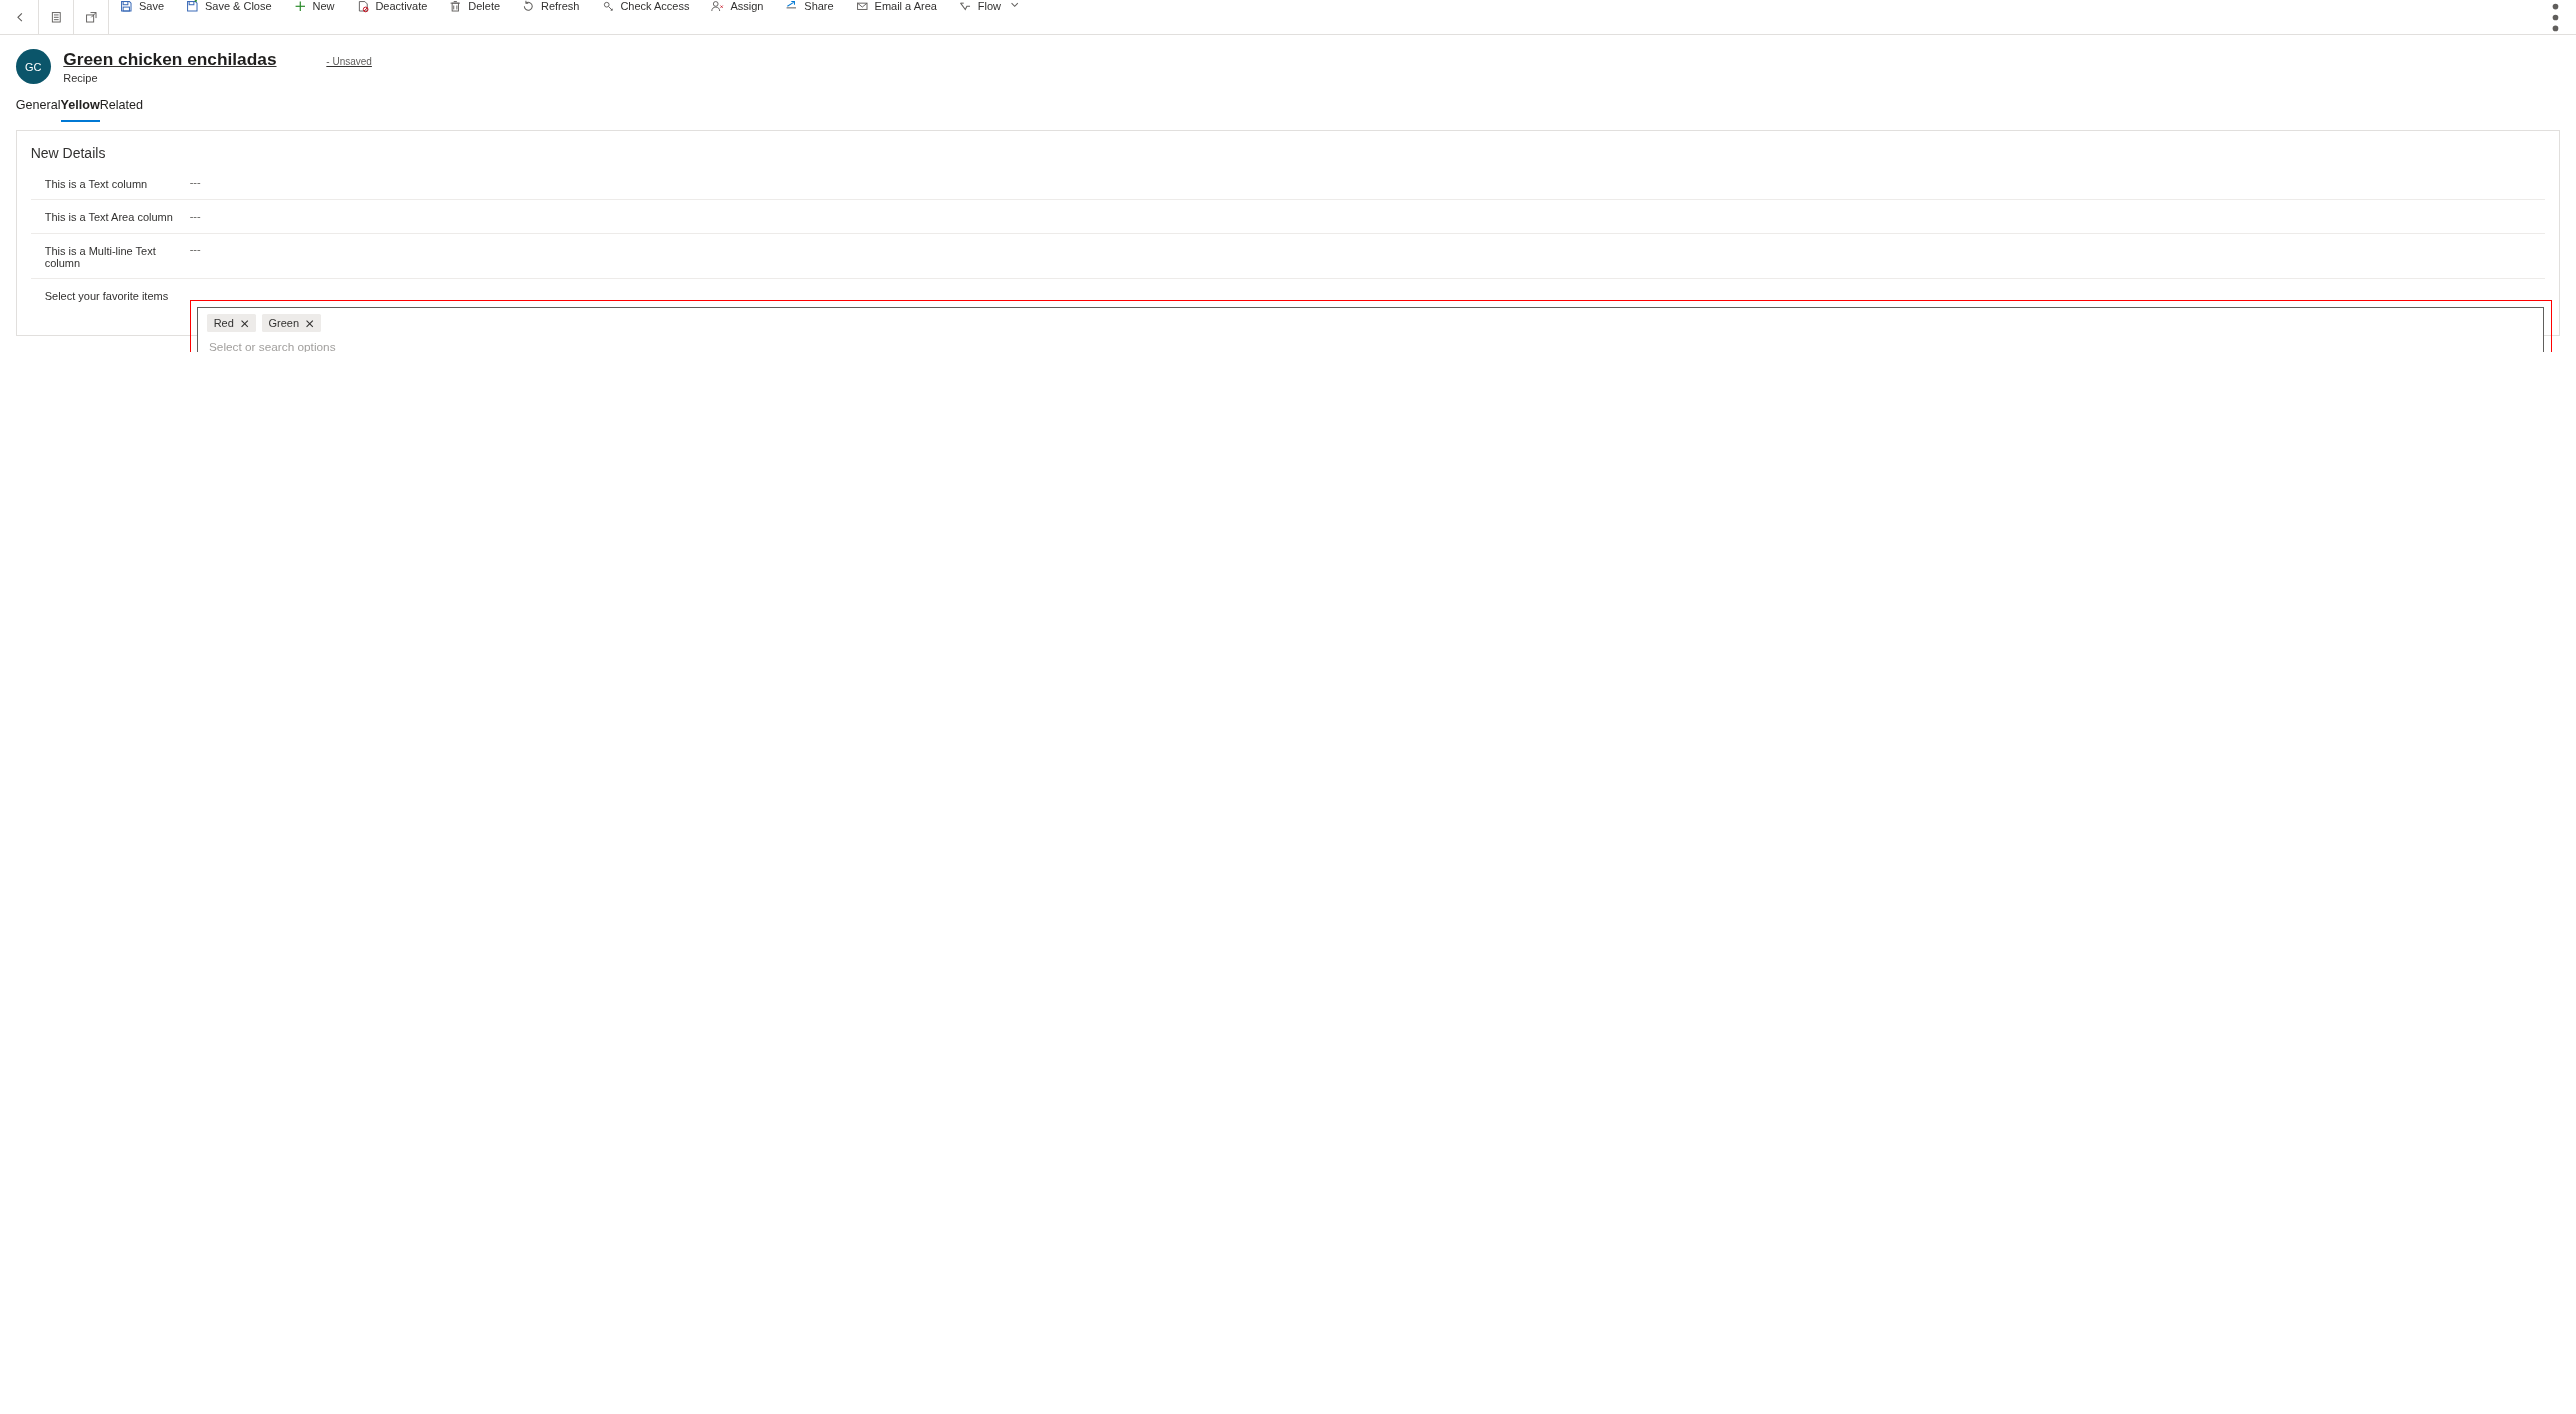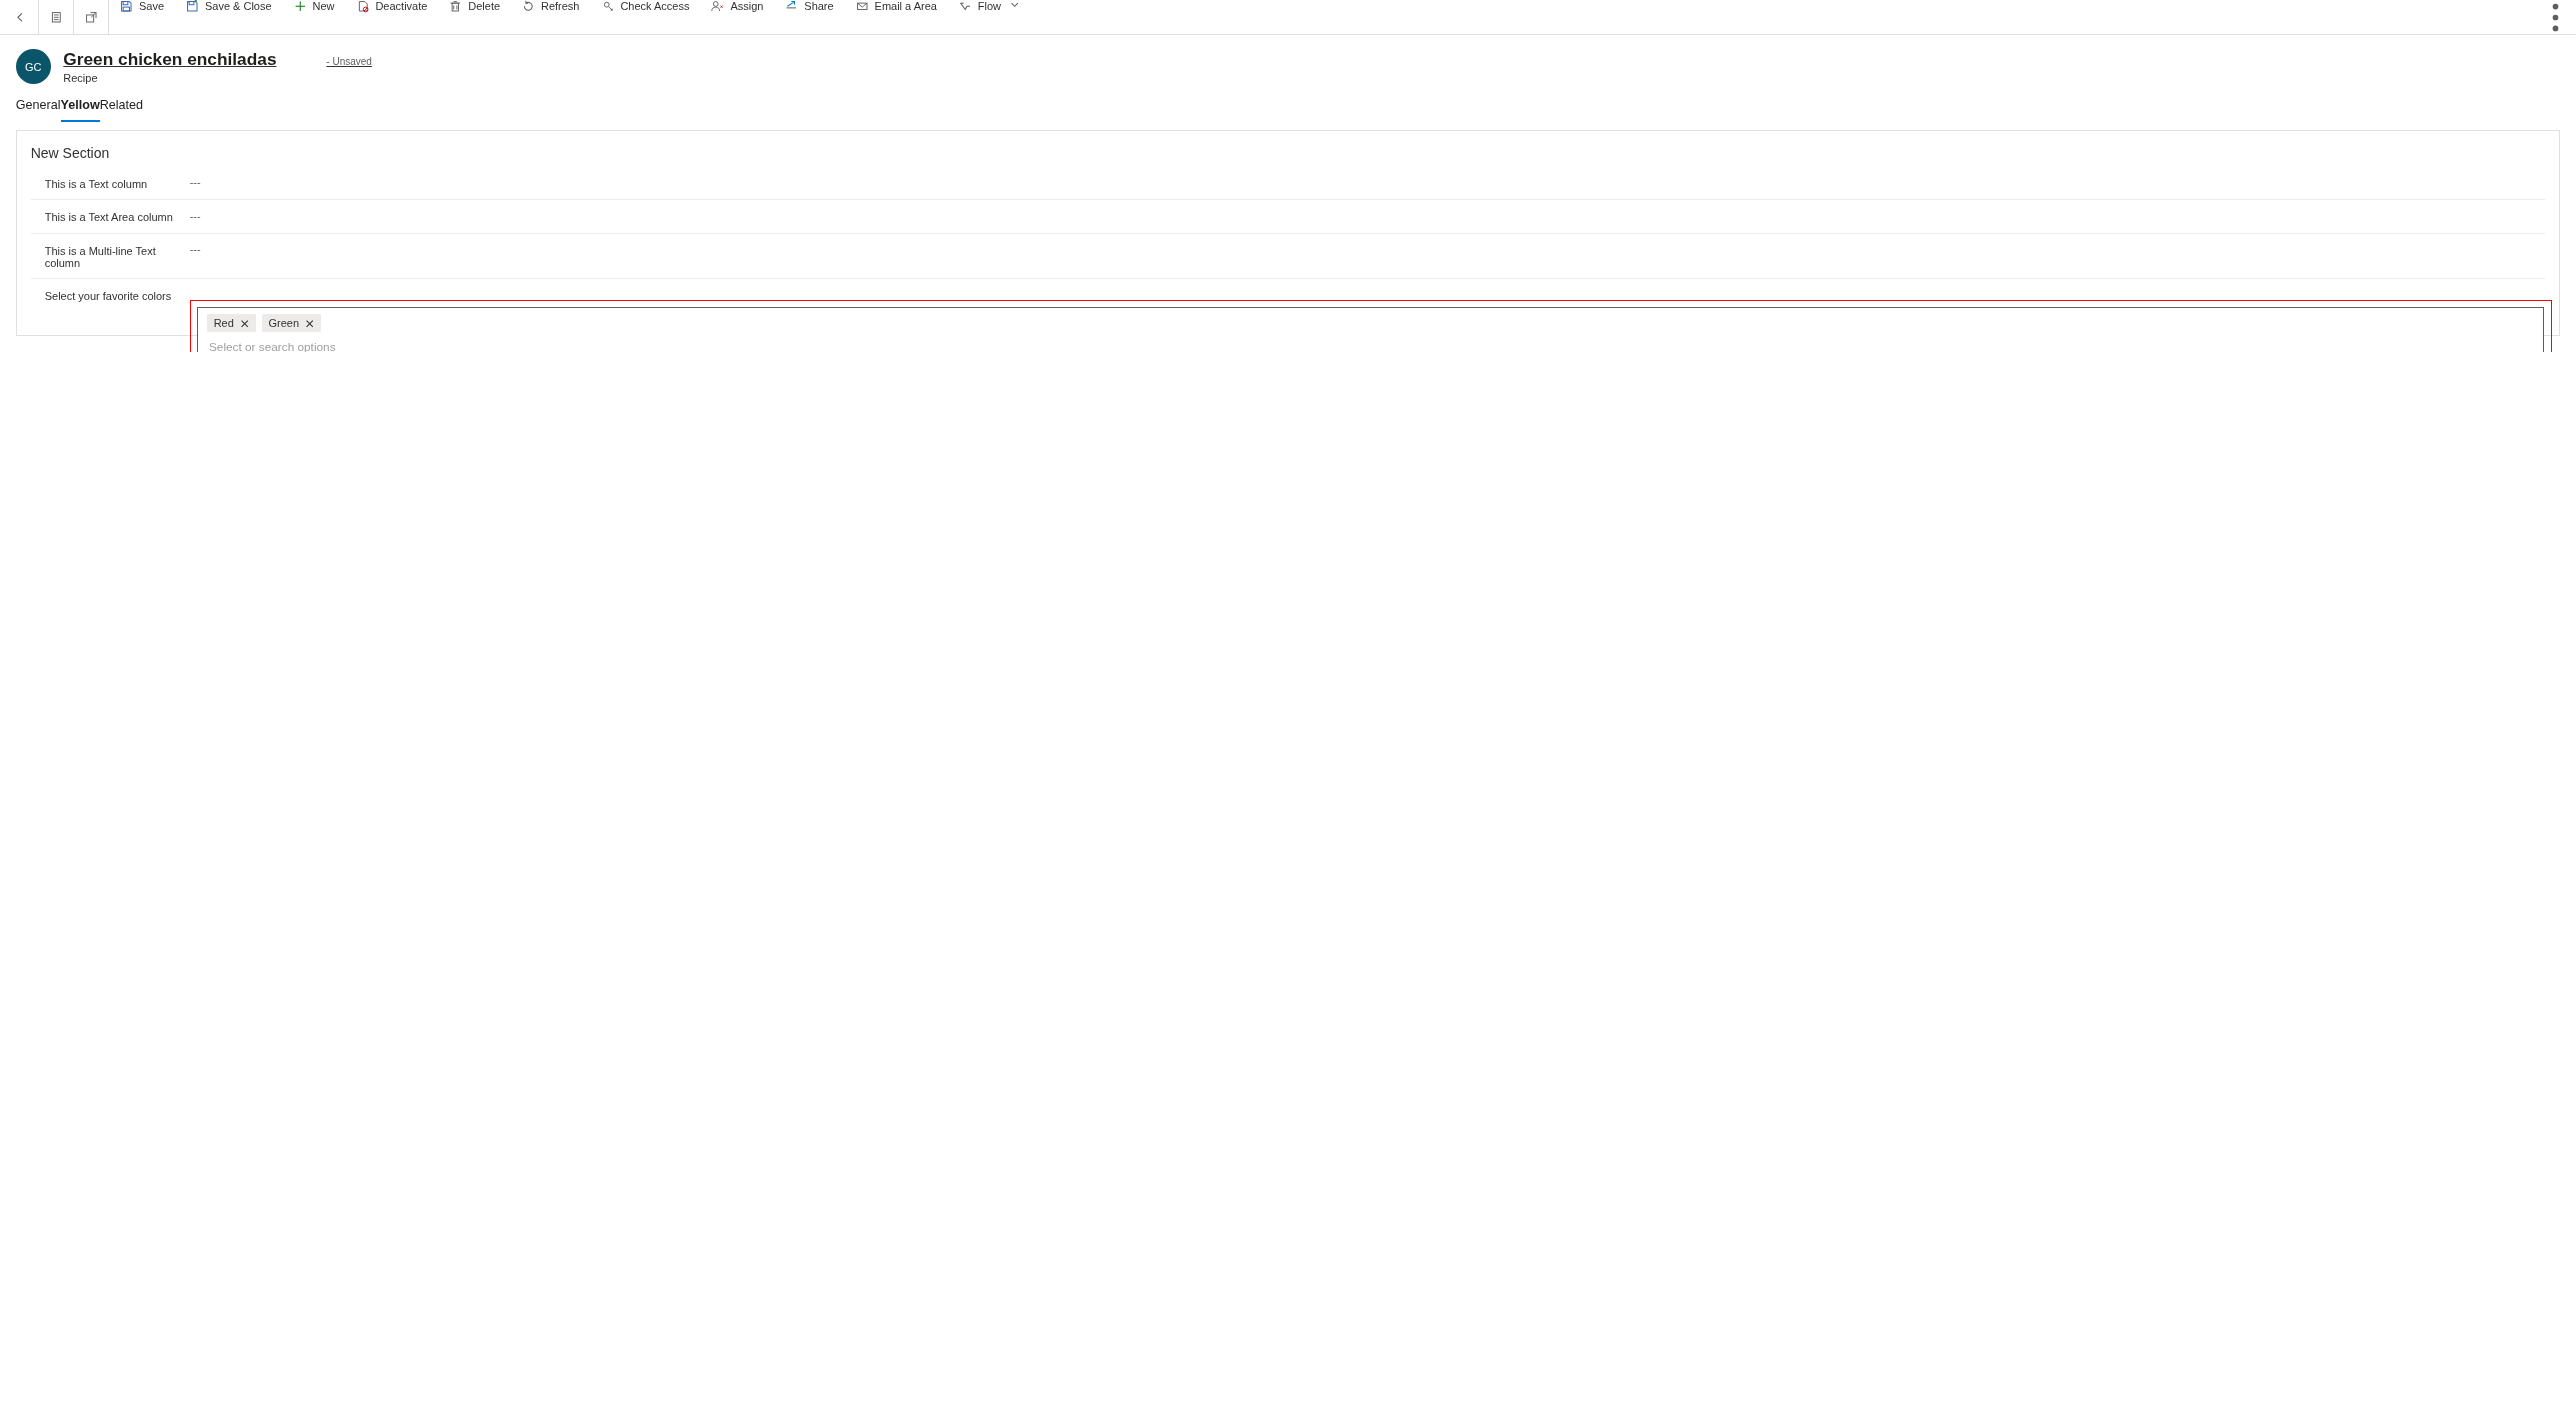--- a/index.html
+++ b/index.html
@@ -439,36 +439,36 @@
   </div>
 </div>
 
 <div class="tabs">
   <div class="tab">General</div>
   <div class="tab active">Yellow</div>
   <div class="tab">Related</div>
 </div>
 
 <div class="form-panel">
-  <div class="section-title">New Section</div>
+  <div class="section-title">New Details</div>
 
   <div class="form-row">
     <div class="form-label">This is a Text column</div>
     <div class="form-value">---</div>
   </div>
   <div class="form-row">
     <div class="form-label">This is a Text Area column</div>
     <div class="form-value">---</div>
   </div>
   <div class="form-row">
     <div class="form-label">This is a Multi-line Text column</div>
     <div class="form-value">---</div>
   </div>
   <div class="form-row no-border">
-    <div class="form-label">Select your favorite colors</div>
+    <div class="form-label">Select your favorite items</div>
     <div class="form-value"></div>
   </div>
 
   <div class="multiselect-wrapper">
     <div class="multiselect-control">
       <div class="chips">
         <div class="chip">
           <span>Red</span>
           <svg viewBox="0 0 12 12" stroke="#323130" stroke-width="1.4">
               <line x1="2" y1="2" x2="10" y2="10"></line>

